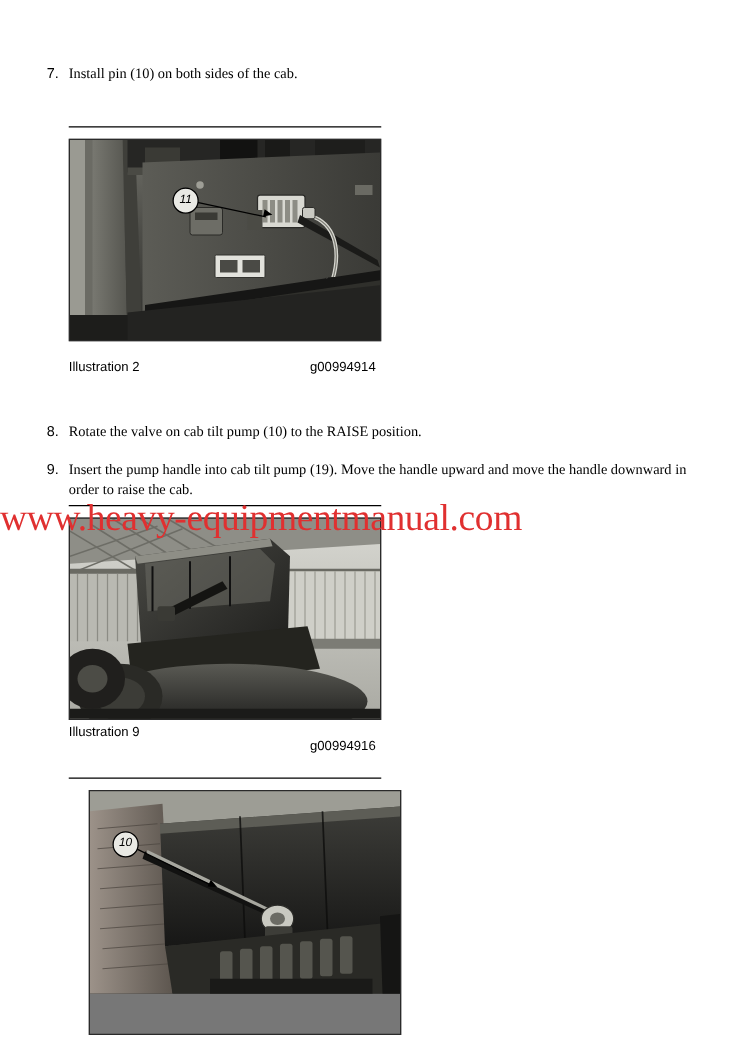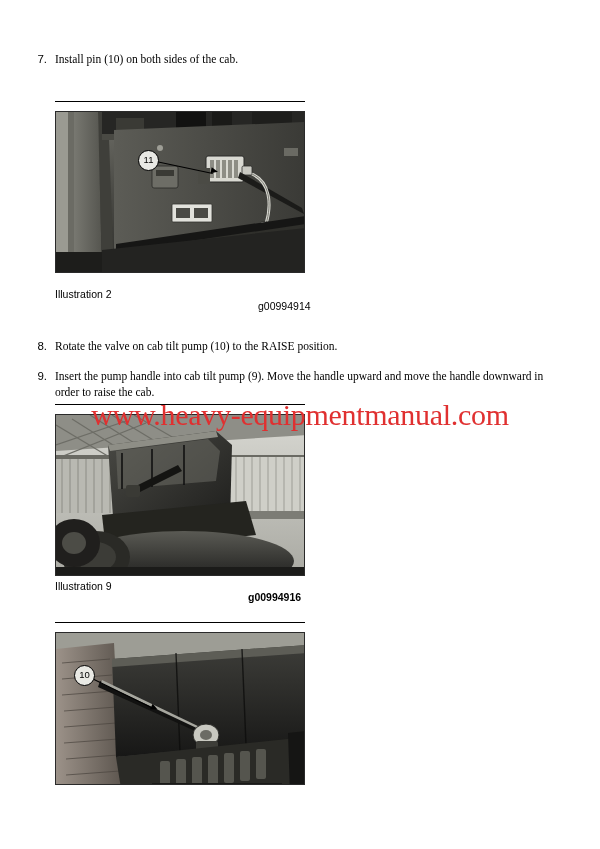--- a/index.html
+++ b/index.html
@@ -69,36 +69,37 @@
   .caption-id {
     position: absolute;
     font-size: 10.5px;
     color: #000;
   }
 
   
   #rule8 { left: 55px; top: 101px; width: 250px; }
   #photo8 { left: 55px; top: 111px; width: 250px; height: 162px; }
   #cap8 { left: 55px; top: 288px; }
-  #capid8 { left: 248px; top: 300px; margin-left: 10px; }
+  #capid8 { left: 248px; top: 288px; }
 
   
   #rule9 { left: 55px; top: 404px; width: 250px; }
   #photo9 { left: 55px; top: 414px; width: 250px; height: 162px; }
   #cap9 { left: 55px; top: 580px; }
-  #capid9 { left: 248px; top: 591px; font-weight: bold; }
+  #capid9 { left: 248px; top: 591px; }
 
   
   #rule10 { left: 55px; top: 622px; width: 250px; }
-  #photo10 { left: 55px; top: 632px; width: 250px; height: 153px; }
+  #photo10 { left: 71px; top: 632px; width: 250px; height: 196px; }
 
   
   .ph-inner {
     position: absolute;
     inset: 0;
+    font-style: italic;
   }
 
   
   .callout {
     position: absolute;
     width: 19px;
     height: 19px;
     border: 1.2px solid #000;
     border-radius: 50%;
     background: #e9e9e4;
@@ -121,21 +122,20 @@
     width: 0; height: 0;
     z-index: 5;
   }
 
   
   .watermark {
     position: absolute;
     left: 0;
     top: 398px;
     width: 600px;
-    text-align: center;
     font-size: 30px;
     color: #e03030;
     font-family: "Liberation Serif", serif;
     letter-spacing: -0.3px;
     z-index: 20;
     pointer-events: none;
   }
 </style>
 </head>
 <body>
@@ -227,21 +227,21 @@
     <div class="caption" id="cap8">Illustration 2</div>
     <div class="caption-id" id="capid8">g00994914</div>
 
     <div class="step" id="step8">
       <div class="num">8.</div>
       <div class="txt">Rotate the valve on cab tilt pump (10) to the RAISE position.</div>
     </div>
 
     <div class="step" id="step9">
       <div class="num">9.</div>
-      <div class="txt">Insert the pump handle into cab tilt pump (9). Move the handle upward and move the handle downward in order to raise the cab.</div>
+      <div class="txt">Insert the pump handle into cab tilt pump (19). Move the handle upward and move the handle downward in order to raise the cab.</div>
     </div>
 
     <div class="illus-rule" id="rule9"></div>
     <div class="photo" id="photo9">
       <div class="ph-inner">
         <svg width="250" height="162" viewBox="0 0 250 162" preserveAspectRatio="none" style="position:absolute;left:0;top:0;">
           <defs>
             <linearGradient id="g9sky" x1="0" y1="0" x2="0" y2="1">
               <stop offset="0%" stop-color="#d8d8d2"></stop>
               <stop offset="100%" stop-color="#a9a9a2"></stop>

